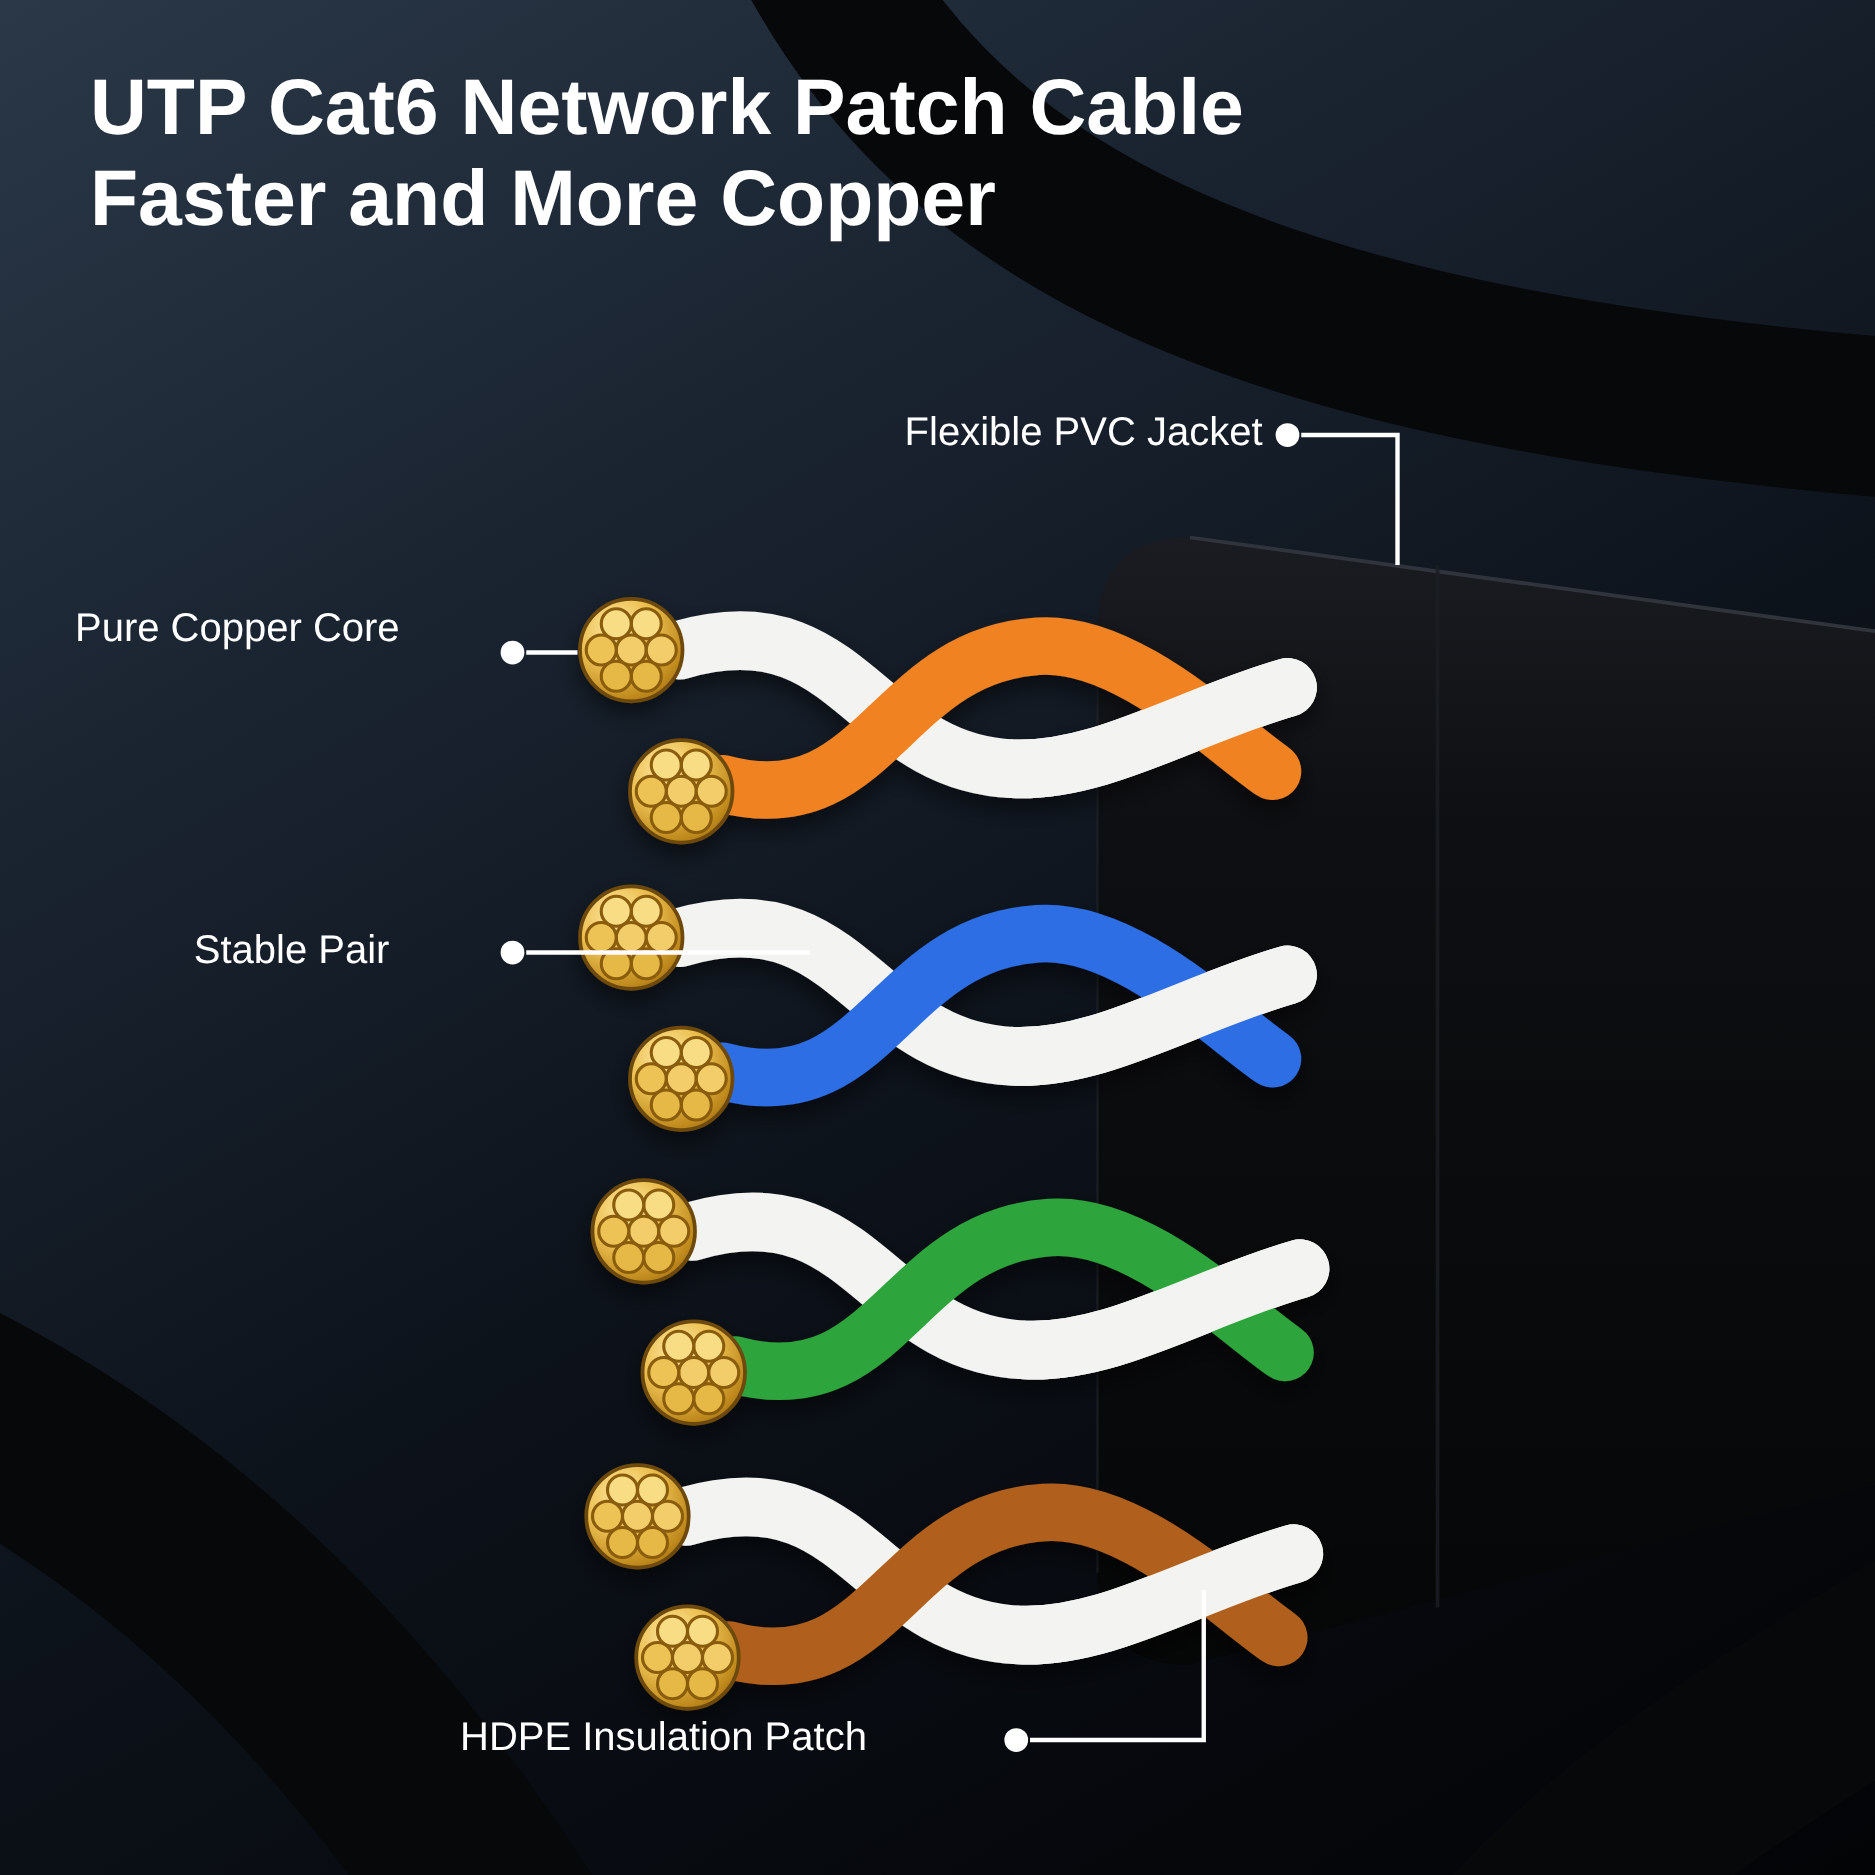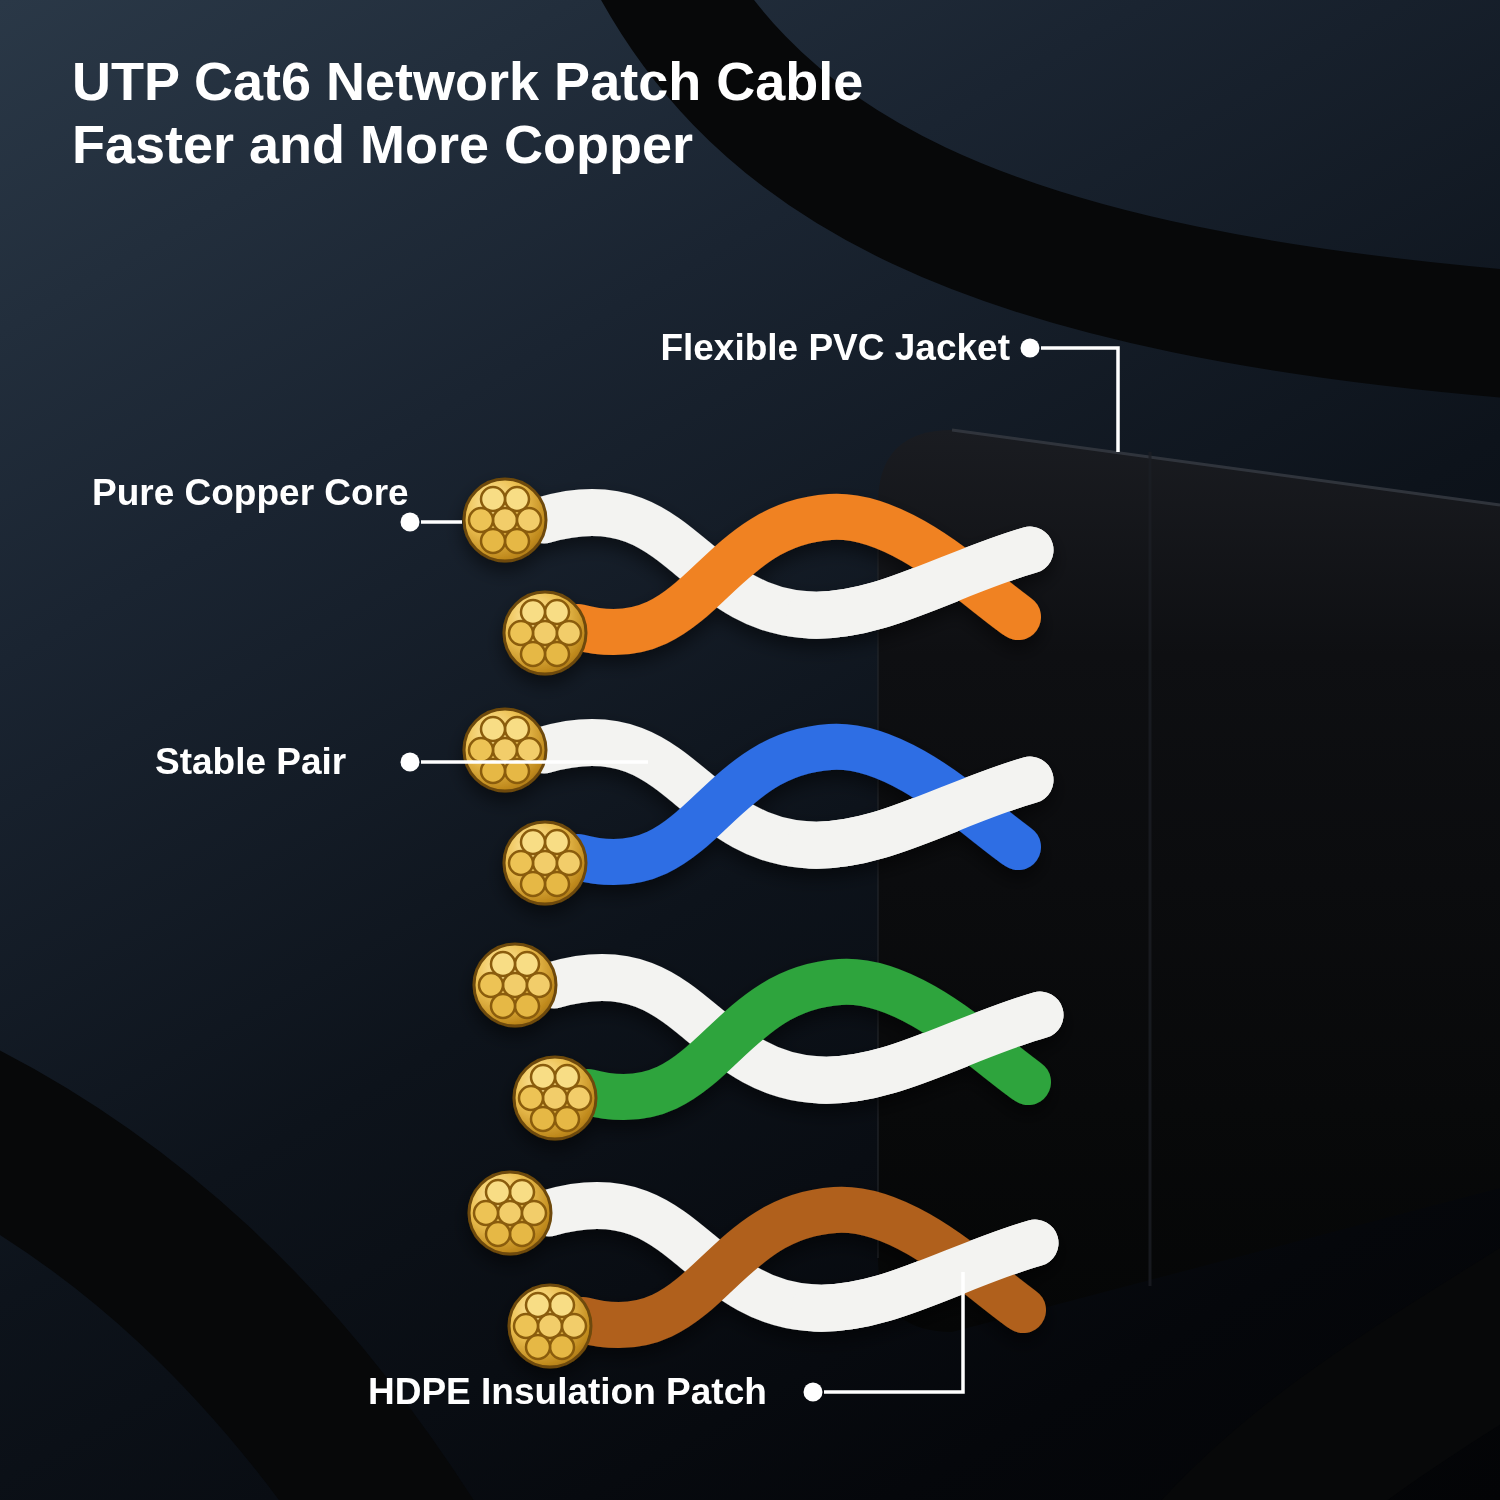--- a/index.html
+++ b/index.html
@@ -6,29 +6,29 @@
   .stage{
     position:relative;
     width:1500px;height:1500px;
     overflow:hidden;
     font-family:"Liberation Sans", sans-serif;
     background:linear-gradient(150deg,#2a3847 0%,#1a2431 28%,#0d131b 55%,#05070b 85%,#030406 100%);
   }
   .stage svg{position:absolute;inset:0;display:block;}
   .title{
     position:absolute;left:72px;top:50px;
-    color:#ffffff;font-weight:700;font-size:54px;line-height:1.16;
+    color:#ffffff;font-weight:700;font-size:63px;line-height:1.16;
     letter-spacing:0px;white-space:nowrap;
   }
   .callout{
-    position:absolute;color:#ffffff;font-weight:700;font-size:37px;
+    position:absolute;color:#ffffff;font-weight:400;font-size:32px;
     line-height:1.2;white-space:nowrap;
   }
   #lbl-pvc{top:326px;right:490px;}
-  #lbl-copper{left:60px;top:471px;margin-left:32px;}
+  #lbl-copper{left:60px;top:483px;}
   #lbl-twisted{left:155px;top:740px;}
   #lbl-hdpe{left:368px;top:1370px;}
 </style>
 </head>
 <body>
 
 <div class="stage">
 
   <svg width="1500" height="1500" viewBox="0 0 1500 1500" xmlns="http://www.w3.org/2000/svg" xmlns:xlink="http://www.w3.org/1999/xlink">
     <defs>

